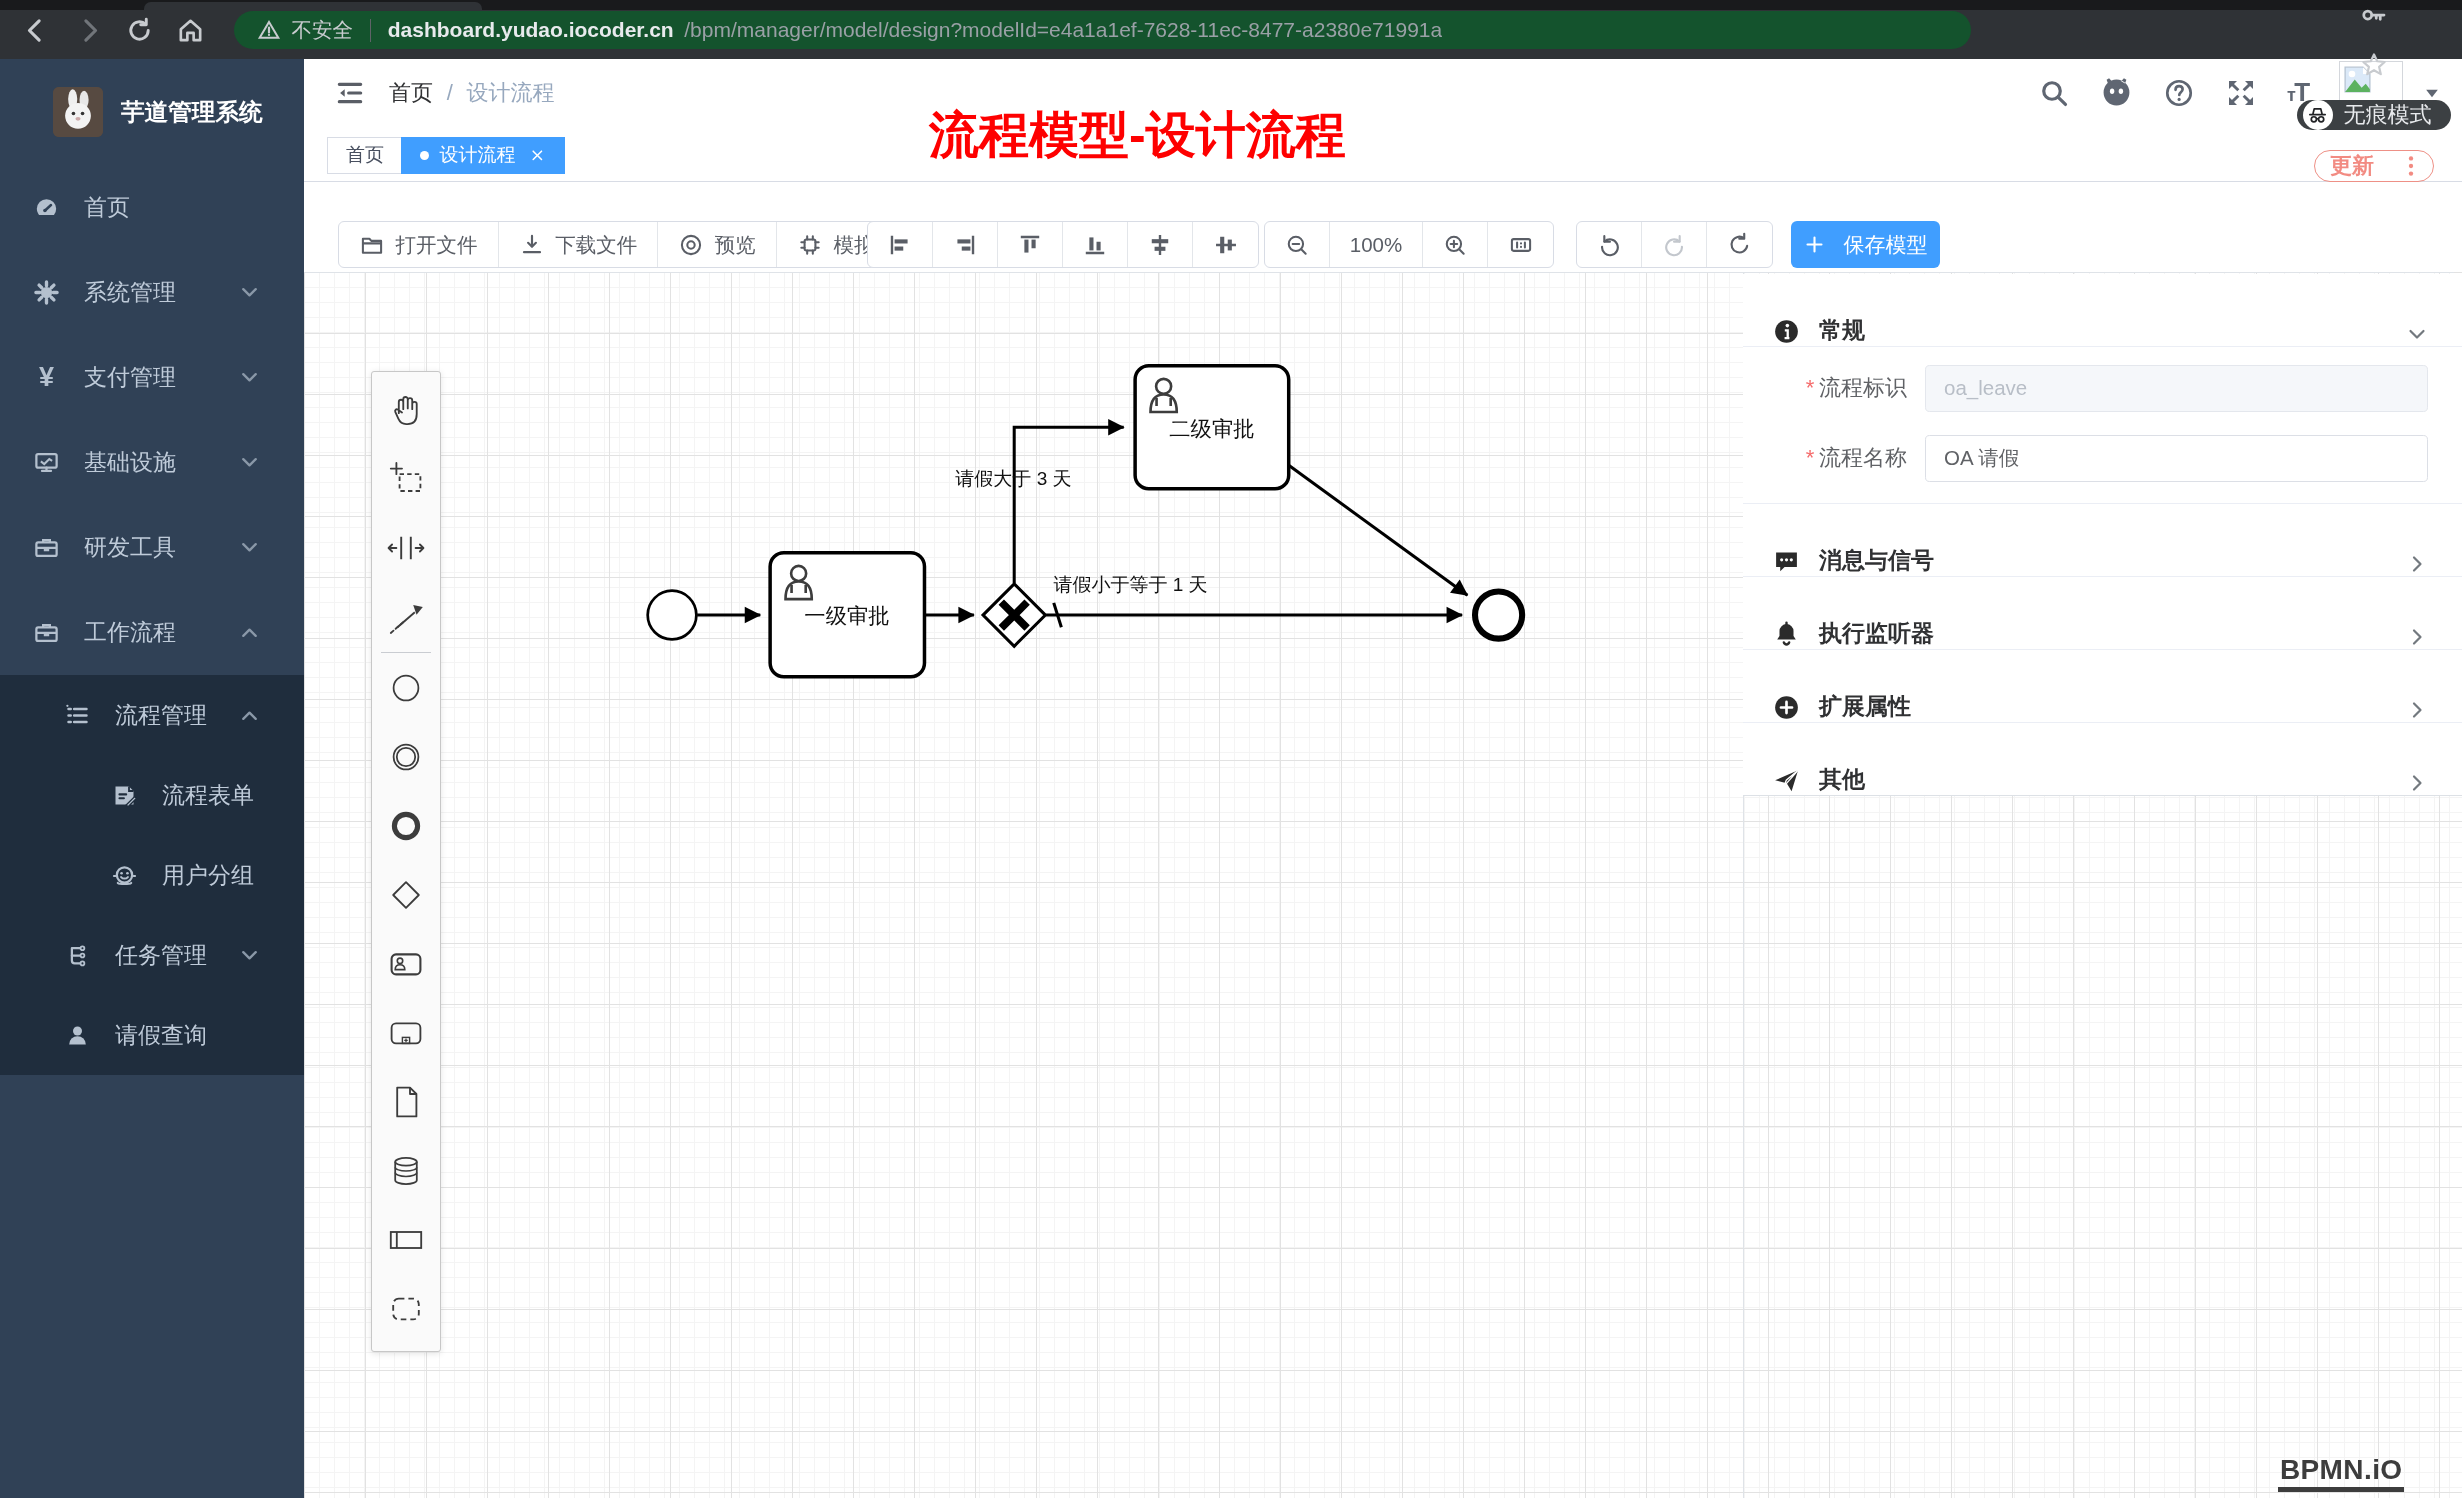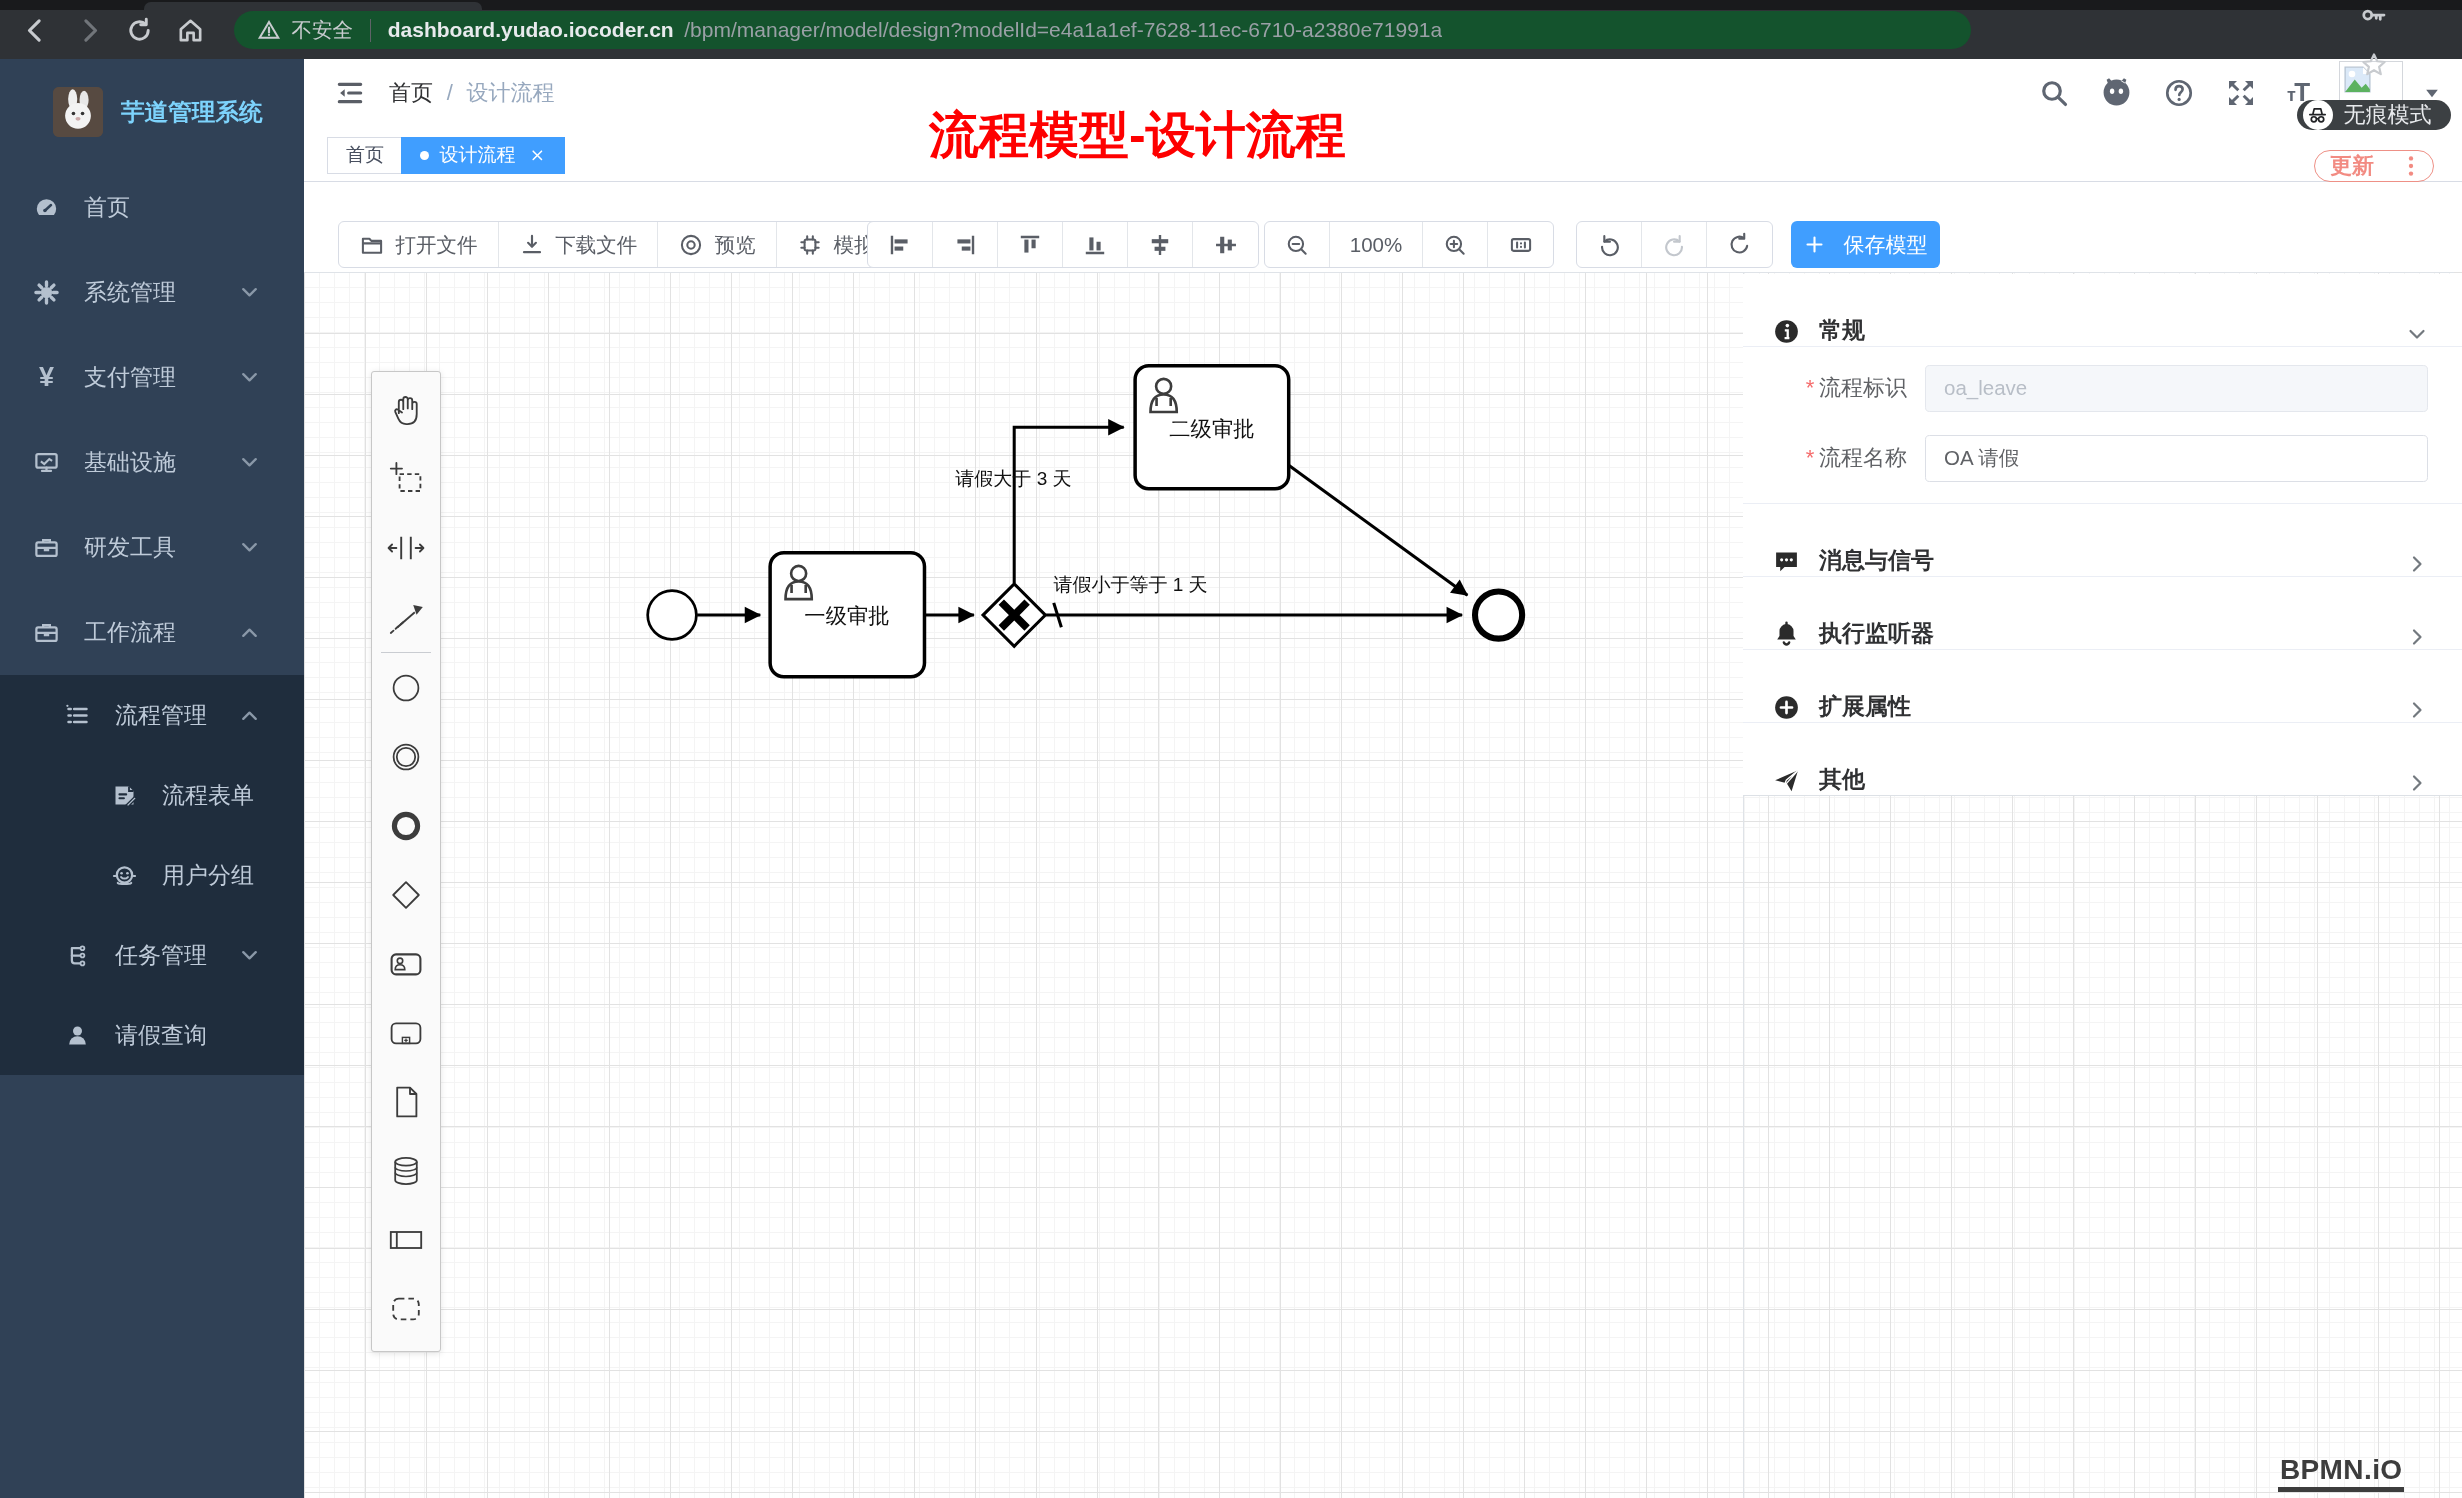--- a/index.html
+++ b/index.html
@@ -16,21 +16,21 @@
   .urlpill .sep{width:1.5px;height:23px;background:#5f6368;margin:0 6px;}
   .host{color:#e8eaed;font-weight:700;font-size:21px;}
   .upath{color:#9aa0a6;font-size:21px;white-space:nowrap;overflow:hidden;}
   .chr-right{position:absolute;right:0;top:0;height:59px;display:flex;align-items:center;gap:20px;padding-right:10.6px;flex-direction:column;}
   .incog{display:flex;align-items:center;gap:10.6px;background:#3c4043;border-radius:21px;height:40px;padding:0 20px 0 6px;color:#e8eaed;font-size:22px;}
   .incbadge{width:30px;height:30px;border-radius:50%;background:#fff;color:#202124;display:flex;align-items:center;justify-content:center;}
   .updbtn{display:flex;align-items:center;gap:24px;border:1.9px solid #ee9086;border-radius:21px;height:38px;padding:0 9px 0 15px;color:#f28b82;font-size:22px;font-weight:600;}
   
   .sidebar{position:absolute;left:0;top:59px;width:304px;height:1439px;background:#304156;z-index:40;color:#bfcbd9;}
   .logo{display:flex;align-items:center;height:106px;padding-left:53px;gap:18px;}
-  .logo .ttl{color:#7dd3fc;font-size:23.6px;font-weight:700;}
+  .logo .ttl{color:#ffffff;font-size:23.6px;font-weight:700;}
   .avbox{width:50px;height:50px;border-radius:6px;background:#56463d;overflow:hidden;flex:0 0 auto;}
   .mrow{display:flex;align-items:center;height:85px;padding:0 0 0 33px;font-size:23px;color:#bfcbd9;cursor:pointer;}
   .mrow .lbl{margin-left:24px;}
   .mrow .chev{margin-left:auto;margin-right:43px;color:#8a98a8;}
   .micon{width:27px;height:27px;color:#b4c0ce;}
   .submenu{background:#1f2d3d;}
   .srow{height:80px;font-size:23px;}
   .ind2{padding-left:64px;}
   .ind3{padding-left:111px;}
   
@@ -402,21 +402,21 @@
       </span>
     <div class="urlpill">
       <span style="color:#c8cbcf">
           <svg class="ic" width="24" height="24" viewBox="0 0 32 32">
             <use href="#s-warn"></use>
           </svg>
         </span>
       <span style="color:#c8cbcf">不安全</span>
       <span class="sep"></span>
       <span class="host">dashboard.yudao.iocoder.cn</span>
-        <span class="upath">/bpm/manager/model/design?modelId=e4a1a1ef-7628-11ec-6710-a2380e71991a</span>
+        <span class="upath">/bpm/manager/model/design?modelId=e4a1a1ef-7628-11ec-8477-a2380e71991a</span>
     </div>
     <div class="chr-right">
       <span style="color:#c8cbcf">
           <svg class="ic" width="30" height="30" viewBox="0 0 40 40">
             <use href="#s-key"></use>
           </svg>
         </span>
       <span style="color:#c8cbcf">
           <svg class="ic" width="30" height="30" viewBox="0 0 40 40">
             <use href="#s-star"></use>

